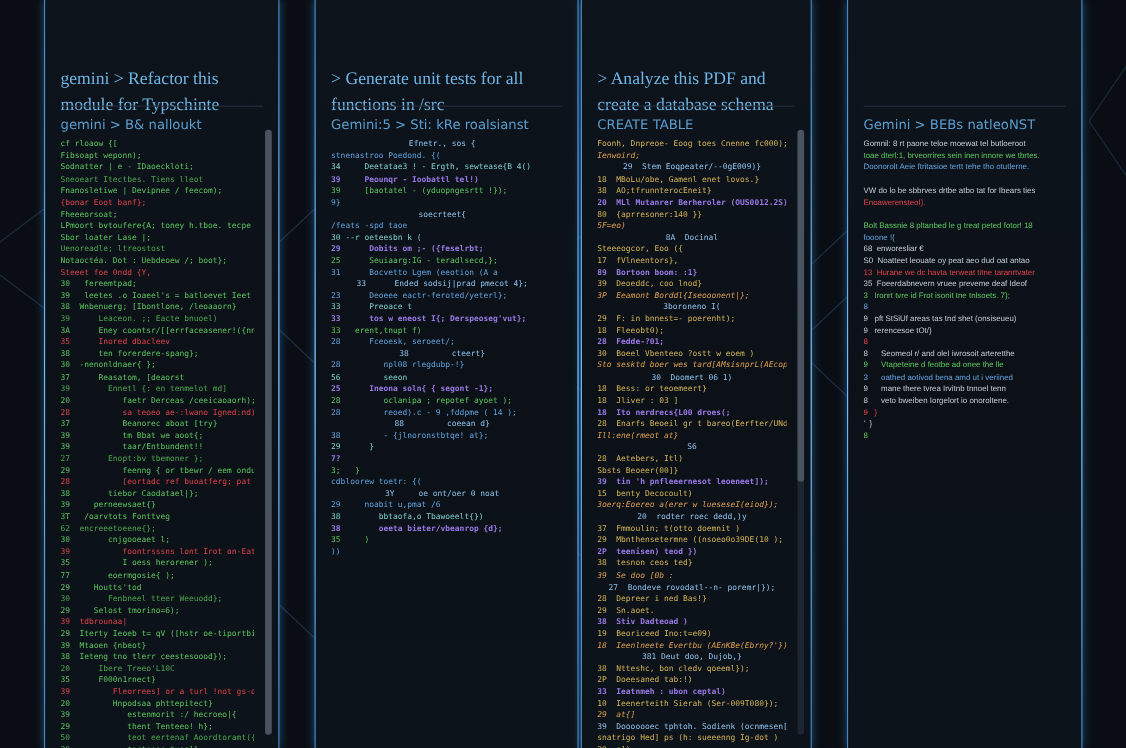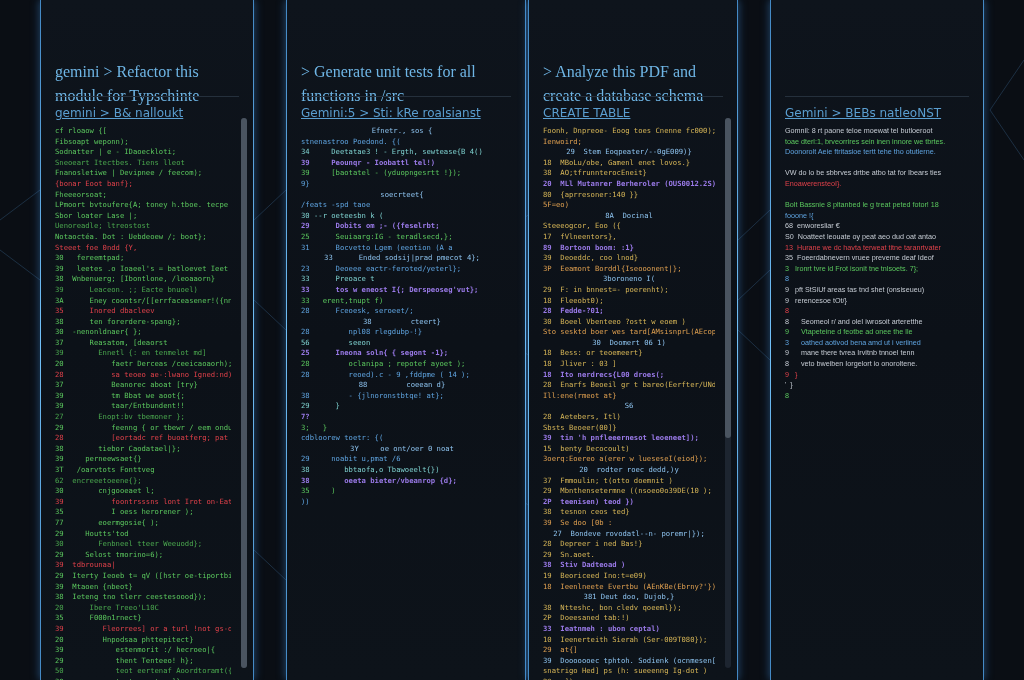--- a/index.html
+++ b/index.html
@@ -38,21 +38,20 @@
     margin-top: 40px;
   }
   .divider {
     position: absolute; top: 96px; left: 14px; right: 14px;
     height: 1px; background: #25303c;
   }
   .sub-header {
     position: absolute; top: 106px; left: 14px;
     color: #5a9ed0; font-size: 12px;
     font-family: "DejaVu Sans", sans-serif;
-    text-decoration: underline;
   }
   .code {
     position: absolute; top: 126px; left: 14px; right: 22px;
     font-family: "DejaVu Sans Mono", monospace;
     font-size: 7.2px; line-height: 10.6px;
     white-space: pre; overflow: hidden;
   }
   .code .ln { display: block; }
   .scrollbar {
     position: absolute; right: 6px; top: 118px; bottom: 12px;
@@ -64,21 +63,21 @@
     border-radius: 3px; background: #4a5460;
   }
   .p3 .scrollbar .thumb { top: 0; height: 320px; bottom: auto; }
 
   .g { color: #5bc85e; }
   .gd { color: #4aa84e; }
   .b { color: #5fa4e0; }
   .bl { color: #8ec4f0; text-align: center; }
   .pu { color: #9a7ae8; font-weight: bold; }
   .y { color: #d7b657; }
-  .o { color: #e0a050; }
+  .o { color: #e0a050; font-style: italic; }
   .r { color: #e0414a; }
   .w { color: #c6ccd4; }
   .c { color: #7fd2d0; }
 
   .p4 .code { font-family: Liberation Sans, sans-serif; font-size: 7.2px; line-height: 10.6px; }
 </style>
 </head>
 <body>
 
 <svg class="bg-lines" width="1024" height="680" viewBox="0 0 1024 680">

